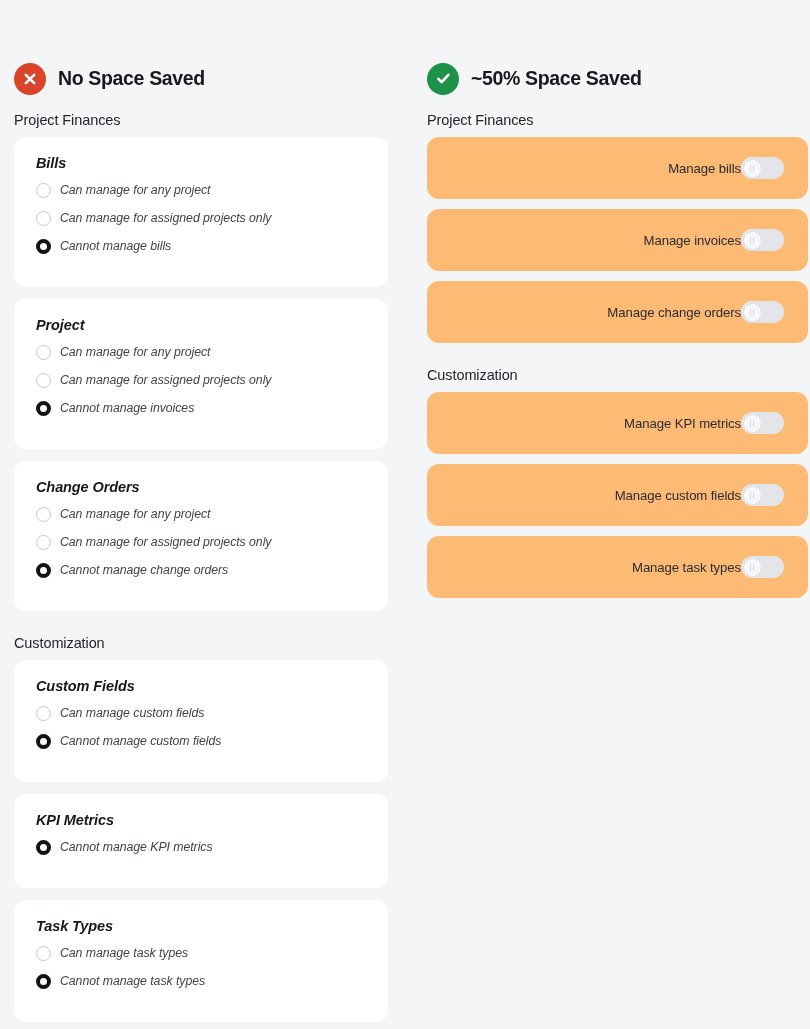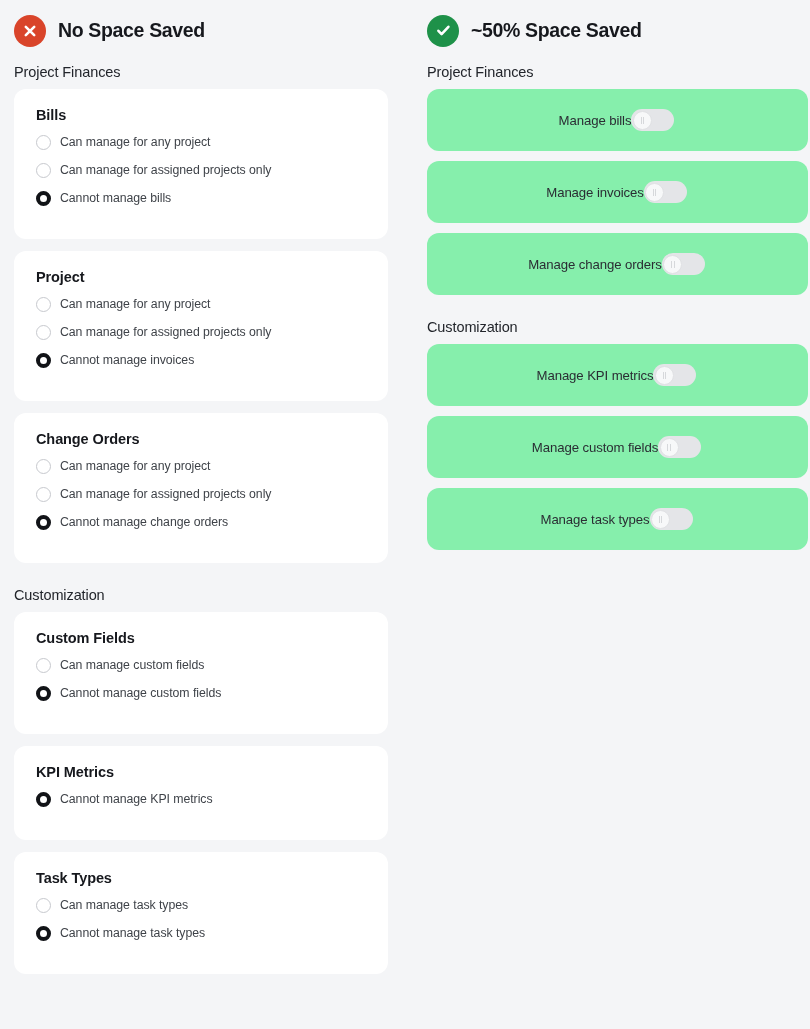--- a/index.html
+++ b/index.html
@@ -17,20 +17,21 @@
     height: 1029px;
     position: relative;
     display: flex;
     padding: 0;
     overflow: hidden;
   }
 
   .column {
     width: 405px;
     padding: 14px 17px 0 14px;
+    margin-top: 48px;
   }
   .column.right { padding-left: 22px; padding-right: 2px; }
 
   
   .status-header {
     display: flex;
     align-items: center;
     gap: 12px;
     height: 33px;
     margin-bottom: 17px;
@@ -62,20 +63,21 @@
     margin-bottom: 9px;
   }
   .section-label.spaced { margin-top: 24px; }
 
   
   .radio-card {
     background: #ffffff;
     border-radius: 12px;
     padding: 18px 22px 20px 22px;
     margin-bottom: 12px;
+    font-style: italic;
   }
   .radio-card-title {
     font-size: 14.5px;
     font-weight: bold;
     color: #16181d;
     letter-spacing: -0.1px;
     margin-bottom: 12px;
   }
   .radio-row {
     display: flex;
@@ -96,27 +98,27 @@
     background: #ffffff;
   }
   .radio-label {
     font-size: 12.3px;
     color: #3f4349;
     letter-spacing: -0.05px;
   }
 
   
   .toggle-card {
-    background: #86efac;
+    background: #fdba74;
     border-radius: 12px;
     height: 62px;
     padding: 0 24px 0 22px;
     display: flex;
     align-items: center;
-    justify-content: center;
+    justify-content: flex-end;
     margin-bottom: 10px;
   }
   .toggle-label {
     font-size: 13.2px;
     color: #2a2d33;
     letter-spacing: -0.1px;
   }
   .toggle {
     width: 43px;
     height: 22px;

